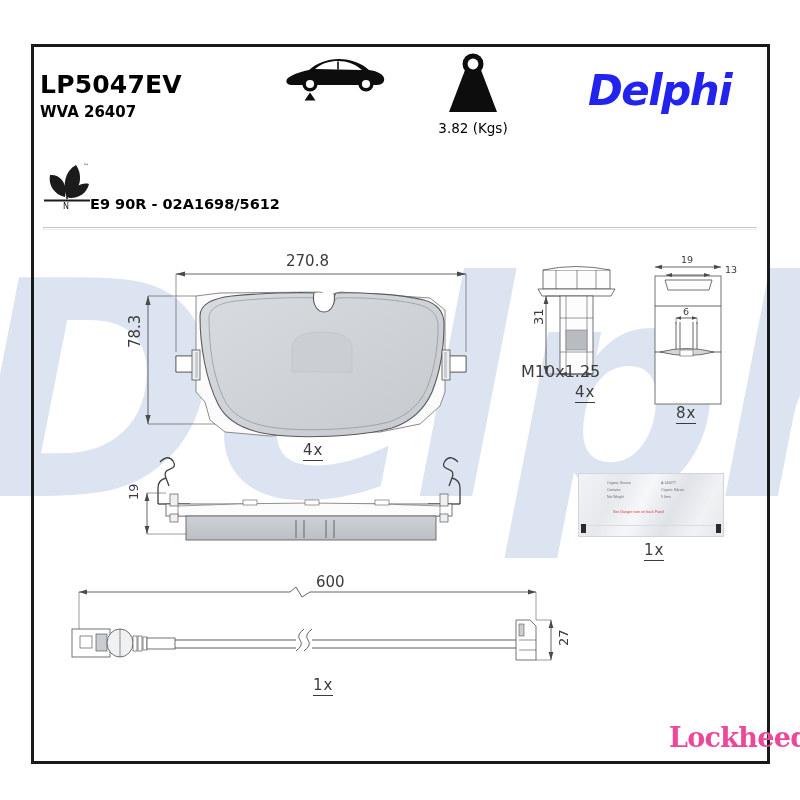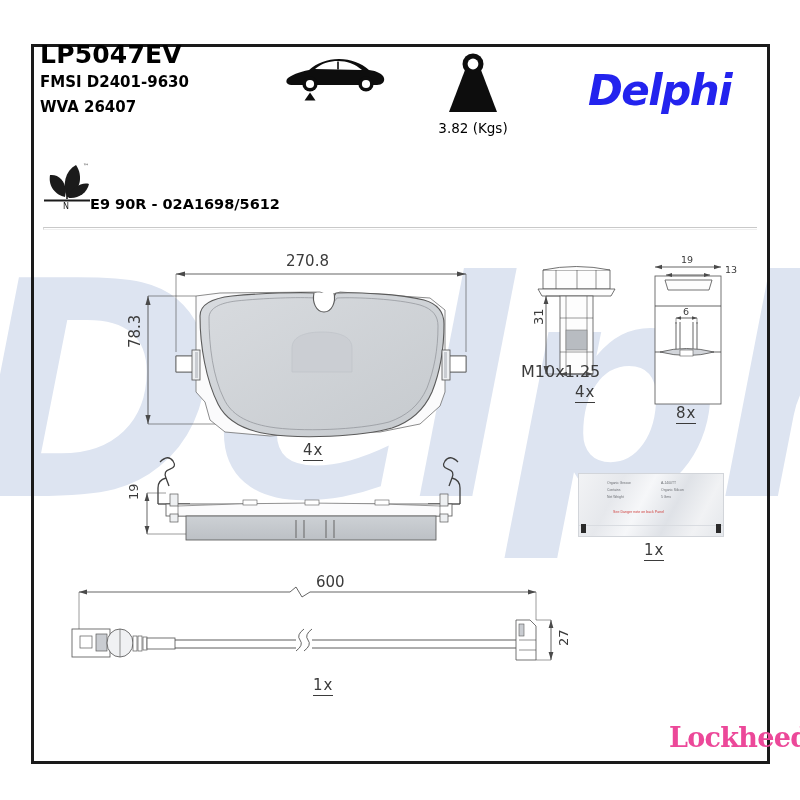--- a/index.html
+++ b/index.html
@@ -11,21 +11,21 @@
              font-family:"DejaVu Sans",sans-serif;font-weight:700;font-style:italic;
              font-size:300px;line-height:330px;letter-spacing:-6px;
              color:#dde4f1;white-space:nowrap;overflow:hidden;
              -webkit-user-select:none;user-select:none;z-index:0;}
 
   
   #frame{position:absolute;left:31px;top:44px;width:739px;height:720px;
          border:3px solid #1a1a1a;box-sizing:border-box;z-index:2;background:transparent;}
 
   
-  #hdr-left{position:absolute;left:40px;top:40px;z-index:5;}
+  #hdr-left{position:absolute;left:40px;top:70px;z-index:5;}
   #partno{font-size:25px;font-weight:700;letter-spacing:.2px;line-height:30px;
           font-family:"DejaVu Sans",sans-serif;}
   .hdr-sub{font-size:15px;font-weight:700;line-height:25px;
            font-family:"DejaVu Sans",sans-serif;}
 
   
   #car-icon{position:absolute;left:283px;top:55px;width:104px;height:46px;z-index:5;}
   
   #weight-block{position:absolute;left:418px;top:52px;width:110px;text-align:center;z-index:5;}
   #weight-val{font-size:13.5px;font-weight:400;margin-top:2px;
@@ -75,21 +75,20 @@
 </style>
 </head>
 <body>
 
 <div id="watermark" style="color: rgb(221, 228, 241);">Delphi</div>
 
 <div id="frame"></div>
 
 <div id="hdr-left">
   <div id="partno">LP5047EV</div>
-  <div class="hdr-sub">FMSI D2401-9630</div>
   <div class="hdr-sub">WVA 26407</div>
 </div>
 
 <div id="car-icon">
   <svg width="104" height="46" viewBox="0 0 104 46">
     <path d="M4 24 C8 20 16 17 26 15 C34 8 44 4 56 4 C68 4 78 8 86 15
              C94 16 100 19 101 23 C102 27 99 30 94 30 L10 30 C5 30 2 28 4 24 Z" fill="#0d0d0d"></path>
     <path d="M32 14 C39 8 47 6 55 6 C64 6 72 9 79 15 Z" fill="#ffffff"></path>
     <path d="M34 14.5 L53 7.5 L53 14.5 Z" fill="#0d0d0d" opacity="0"></path>
     <line x1="55" y1="6.5" x2="55" y2="14.5" stroke="#0d0d0d" stroke-width="1.6"></line>

